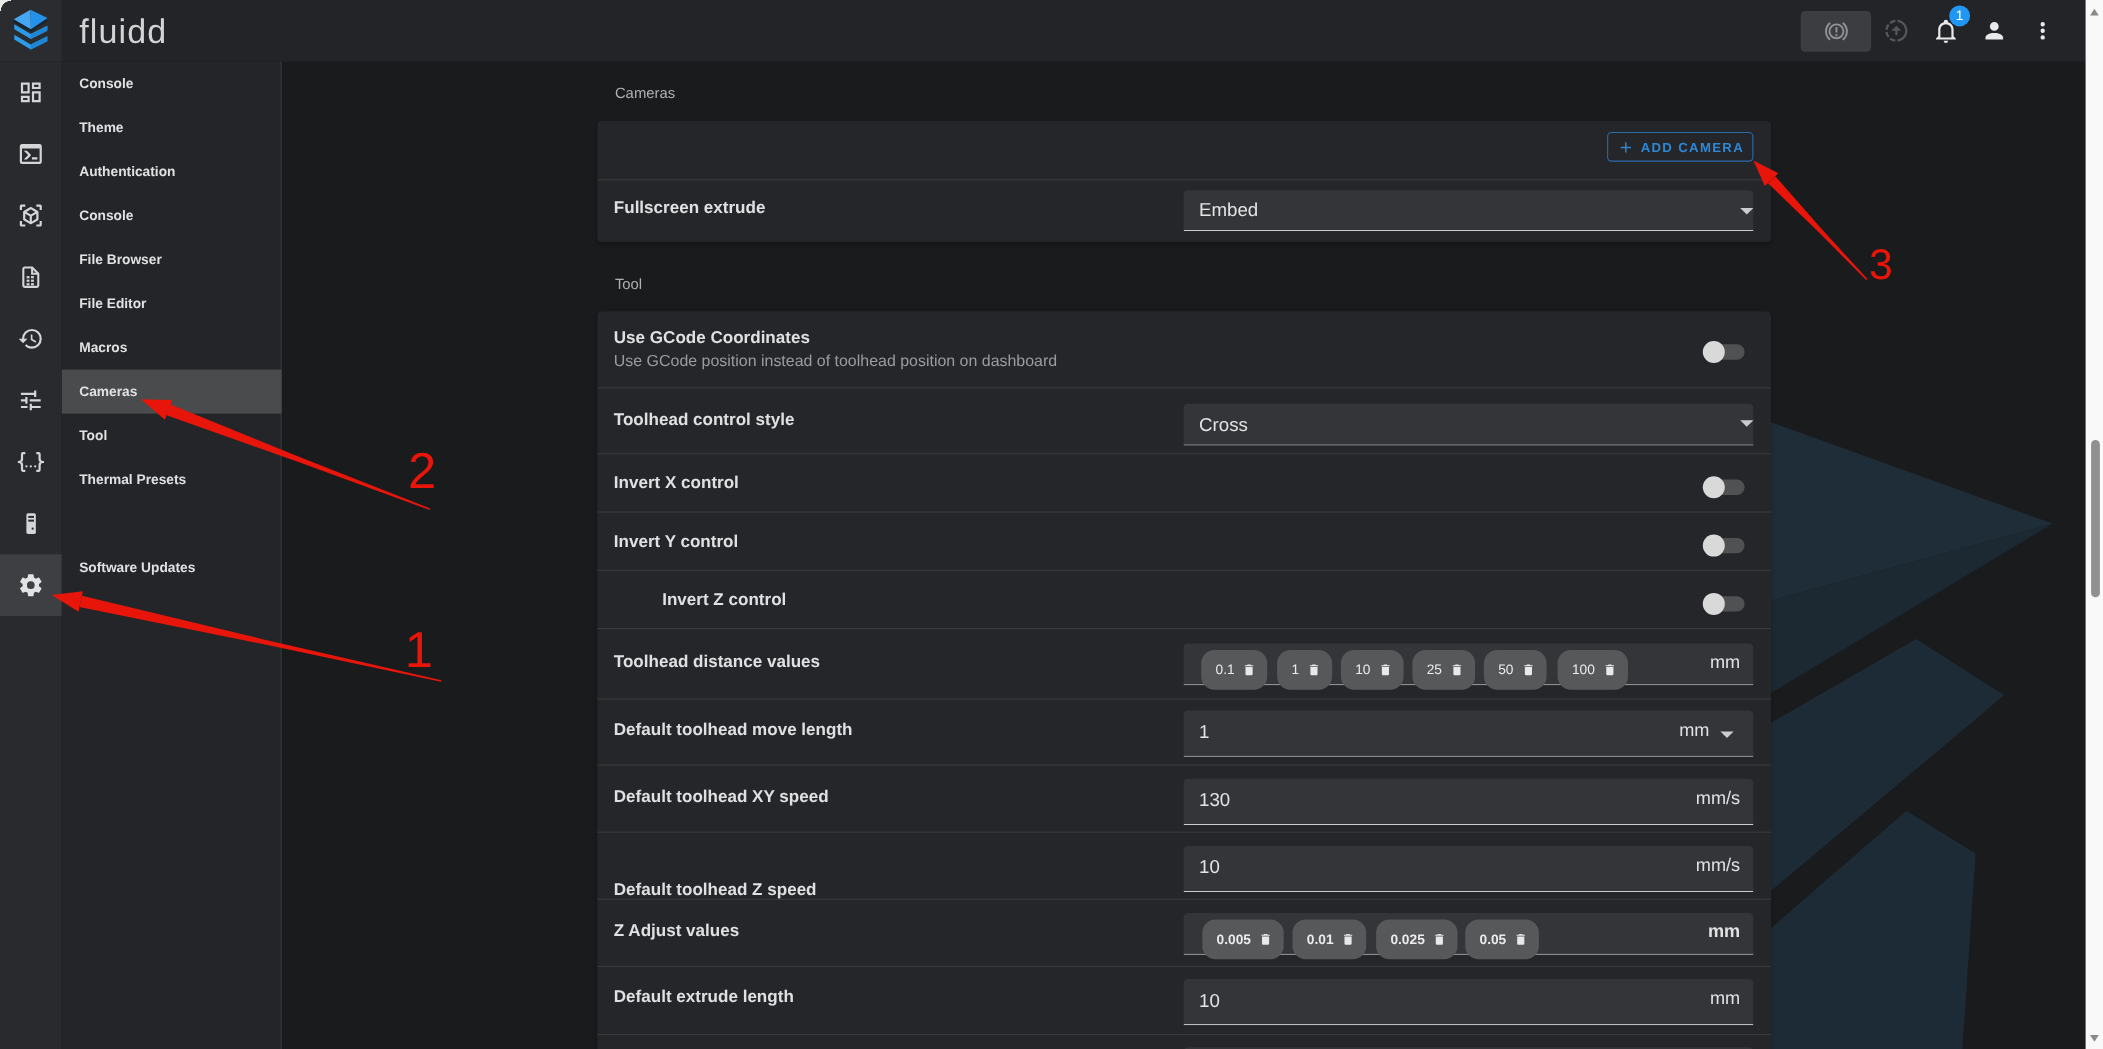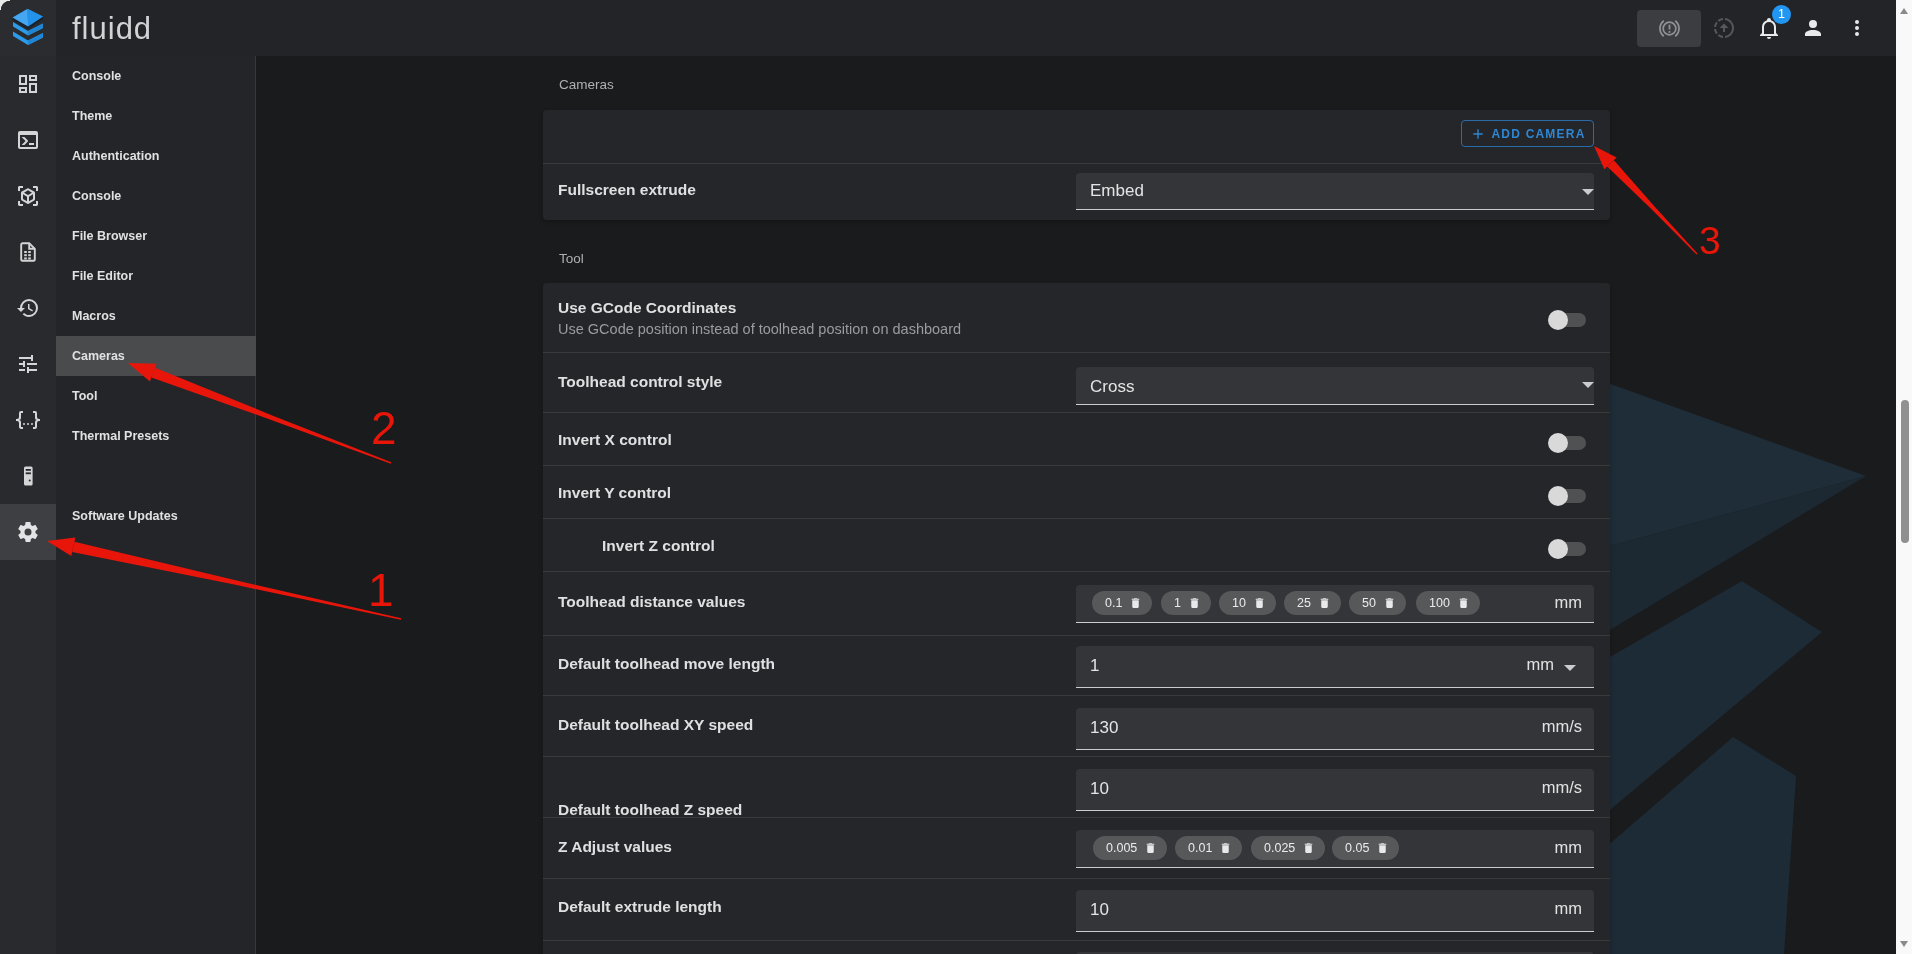--- a/index.html
+++ b/index.html
@@ -20,21 +20,21 @@
   .rowsub { position:absolute; left:15px; font-size:14.5px; color:#9a9c9e; }
   .field { position:absolute; left:533px; width:518px; background:#343538;
            border-radius:4px 4px 0 0; border-bottom:1.5px solid #cbccce; }
   .fieldtext { position:absolute; left:14px; font-size:17px; color:#e3e4e5; }
   .suffix { position:absolute; font-size:16.5px; color:#e0e1e2; }
   .caret { position:absolute; width:0; height:0; border-left:6px solid transparent;
            border-right:6px solid transparent; border-top:6px solid #cbcccd; }
   .toggle { position:absolute; width:38px; height:20px; }
   .toggle .track { position:absolute; left:4px; top:3px; width:34px; height:14px; border-radius:7px; background:#505153; }
   .toggle .thumb { position:absolute; left:0; top:0; width:20px; height:20px; border-radius:50%; background:#d9d9da; }
-  .chip { position:absolute; top:0; height:24px; border-radius:12px; background:#57585a;
+  .chip { position:absolute; top:0; height:36px; border-radius:12px; background:#57585a;
           color:#ebebec; font-size:12.5px; display:flex; align-items:center; padding:0 10px 0 13px; }
   .chip svg { margin-left:7px; }
 
   
   #nav { position:absolute; left:56px; top:56px; width:200px; height:898px; background:#242528;
          border-right:1px solid #37383a; }
   .navitem { position:absolute; left:0; width:200px; height:40px; line-height:40px; padding-left:16px;
              font-size:12.5px; font-weight:700; color:#e0e1e2; }
   .navsel  { background:#4a4b4d; }
 
@@ -163,21 +163,21 @@
     <div class="hdiv" style="top:473px;"></div>
 
     <div class="rowlabel" style="top:518px;">Default toolhead Z speed</div>
     <div class="field" style="top:486px; height:42px;">
       <div class="fieldtext" style="top:10px;">10</div>
       <div class="suffix" style="right:12px; top:9px;">mm/s</div>
     </div>
     <div class="hdiv" style="top:534px;"></div>
 
     <div class="rowlabel" style="top:555px;">Z Adjust values</div>
-    <div class="field" style="top:547px; height:38px;">
+    <div class="field" style="top:547px; height:38px;font-weight:bold;">
       <div class="chip" style="left:17px; top:6px;">0.005<svg width="13" height="14" viewBox="0 0 24 24">
             <path fill="#e9e9ea" d="M19,4H15.5L14.5,3H9.5L8.5,4H5V6H19M6,19A2,2 0 0,0 8,21H16A2,2 0 0,0 18,19V7H6V19Z"></path>
           </svg></div>
       <div class="chip" style="left:99px; top:6px;">0.01<svg width="13" height="14" viewBox="0 0 24 24">
             <path fill="#e9e9ea" d="M19,4H15.5L14.5,3H9.5L8.5,4H5V6H19M6,19A2,2 0 0,0 8,21H16A2,2 0 0,0 18,19V7H6V19Z"></path>
           </svg></div>
       <div class="chip" style="left:175px; top:6px;">0.025<svg width="13" height="14" viewBox="0 0 24 24">
             <path fill="#e9e9ea" d="M19,4H15.5L14.5,3H9.5L8.5,4H5V6H19M6,19A2,2 0 0,0 8,21H16A2,2 0 0,0 18,19V7H6V19Z"></path>
           </svg></div>
       <div class="chip" style="left:256px; top:6px;">0.05<svg width="13" height="14" viewBox="0 0 24 24">

